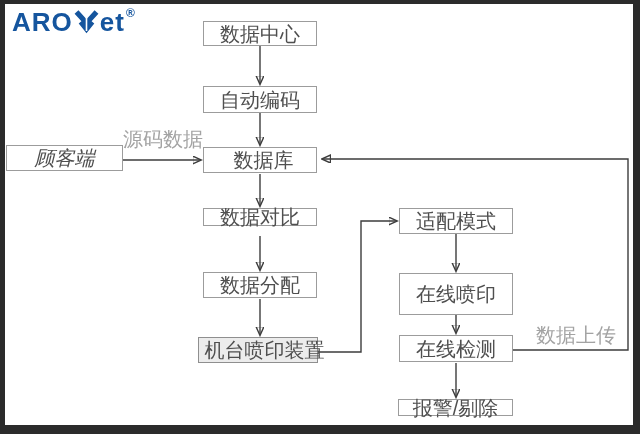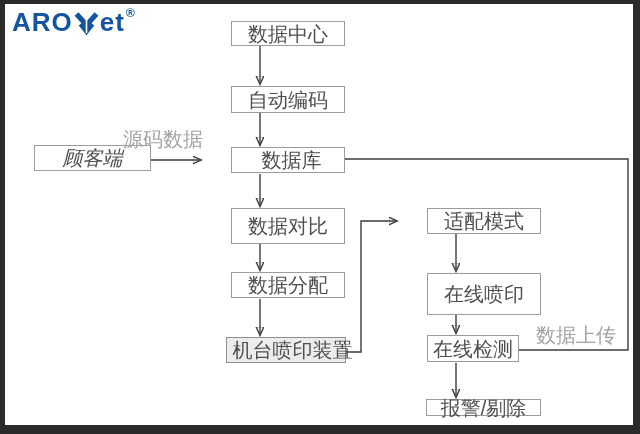--- a/index.html
+++ b/index.html
@@ -9,32 +9,31 @@
     position:relative; width:640px; height:434px;
     background:#2b2b2b; overflow:hidden;
   }
   .canvas {
     position:absolute; left:5px; top:4px; right:7px; bottom:9px;
     background:#ffffff;
   }
   
   .logo {
     position:absolute; left:12px; top:7px; height:30px;
-    display:flex; align-items:center; color:#15559e;
+    display:flex; color:#15559e;
     font-weight:bold; font-size:26px; letter-spacing:1px;
   }
   .logo .leaf { margin:3px 1px 0 1px; display:block; }
   .logo .reg { font-size:12px; font-weight:bold; align-self:flex-start; margin-top:-1px; margin-left:1px; }
   
   .node {
     position:absolute; border:1px solid #9c9c9c; background:#ffffff;
     color:#4f4f4f; font-size:20px; line-height:1;
     display:flex; align-items:center; justify-content:center;
     white-space:nowrap;
-    margin-left:28px;
   }
   .node.shaded { background:#ececec; border-color:#8f8f8f;padding-left:13px; }
   .edge-label {
     position:absolute; color:#a3a3a3; font-size:20px; line-height:1; white-space:nowrap;
   }
   .connectors { position:absolute; left:0; top:0; pointer-events:none; }
   .connectors path { stroke:#3d3d3d; stroke-width:1.4; fill:none; }
 </style>
 </head>
 <body>
@@ -69,23 +68,23 @@
     <path d="M456 234 L456 271" marker-end="url(#arrow)"></path>
     <path d="M456 299 L456 333" marker-end="url(#arrow)"></path>
     <path d="M456 363 L456 397" marker-end="url(#arrow)"></path>
     <path d="M512 350 L628 350 L628 159 L322 159" marker-end="url(#arrow)"></path>
   </svg>
 
   <div class="node" style="left:203px; top:21px;  width:114px; height:25px;">数据中心</div>
   <div class="node" style="left:203px; top:86px;  width:114px; height:27px;">自动编码</div>
   <div class="node" style="left:6px;   top:145px; width:117px; height:26px;font-style:italic;">顾客端</div>
   <div class="node" style="left:203px; top:147px; width:114px; height:26px;padding-left:7px;">数据库</div>
-  <div class="node" style="left:203px; top:208px; width:114px; height:36px;">数据对比</div>
+  <div class="node" style="left:203px; top:208px; width:114px; height:18px;">数据对比</div>
   <div class="node" style="left:203px; top:272px; width:114px; height:26px;">数据分配</div>
   <div class="node shaded" style="left:198px; top:337px; width:120px; height:26px;">机台喷印装置</div>
   <div class="node" style="left:399px; top:208px; width:114px; height:26px;">适配模式</div>
   <div class="node" style="left:399px; top:273px; width:114px; height:42px;">在线喷印</div>
-  <div class="node" style="left:399px; top:335px; width:92px; height:27px;">在线检测</div>
+  <div class="node" style="left:399px; top:335px; width:114px; height:27px;">在线检测</div>
   <div class="node" style="left:398px; top:399px; width:115px; height:17px;">报警/剔除</div>
 
   <div class="edge-label" style="left:123px; top:129px;">源码数据</div>
   <div class="edge-label" style="left:536px; top:325px;">数据上传</div>
 </div>
 
 </body></html>

